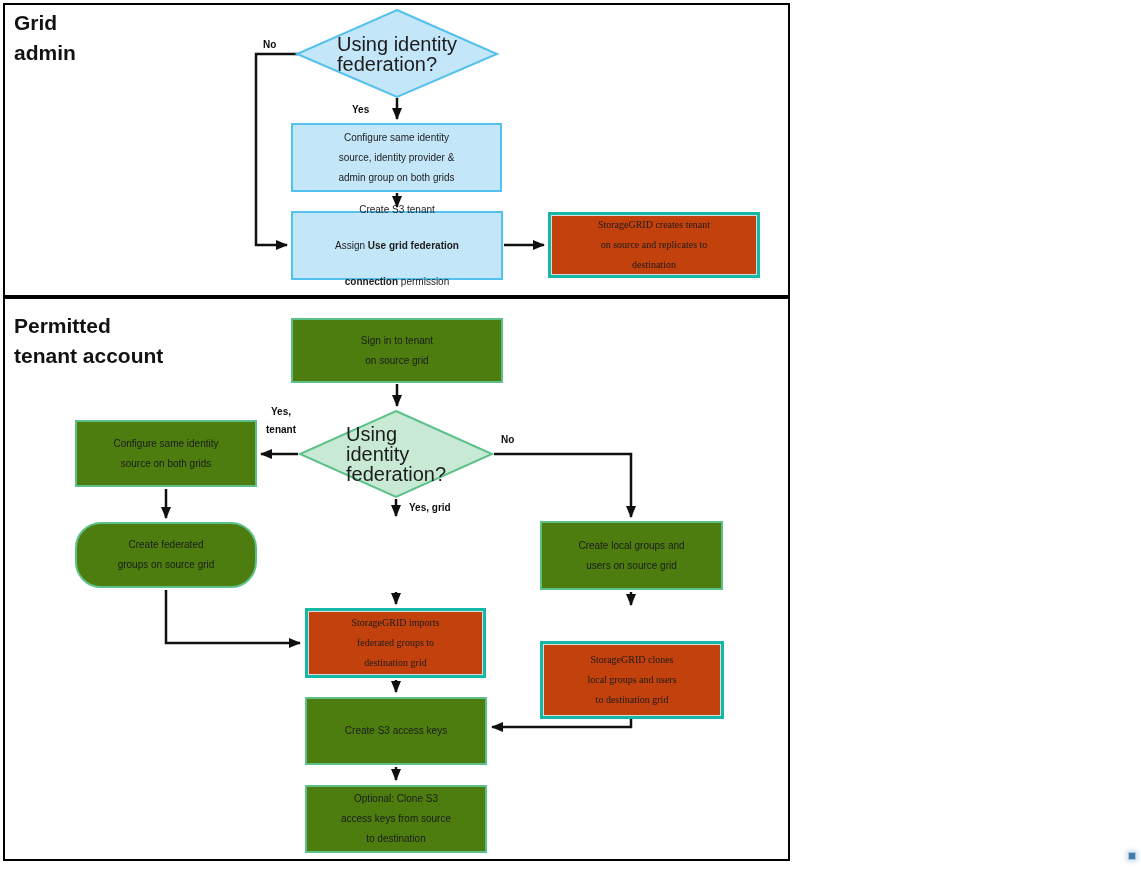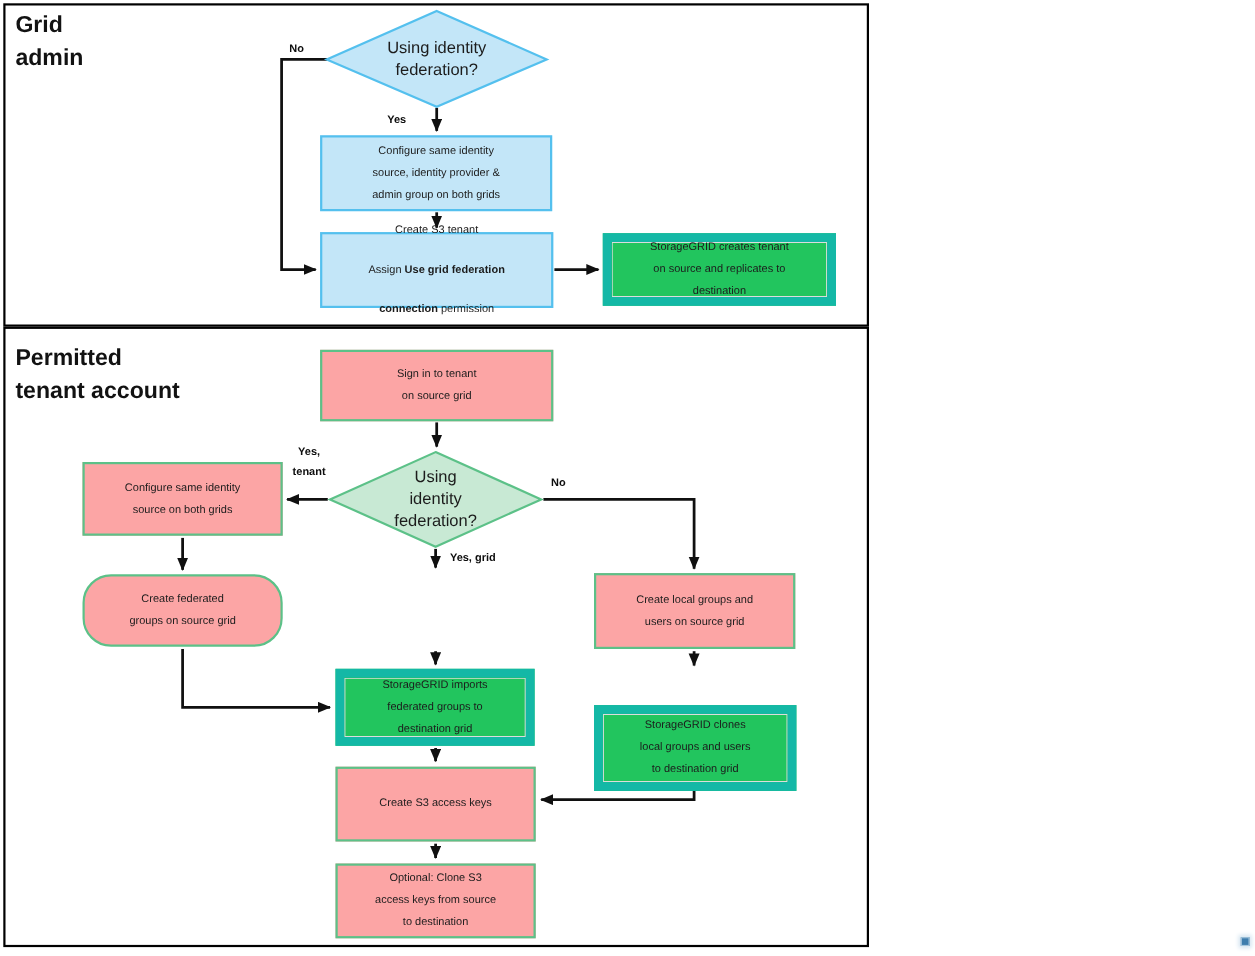--- a/index.html
+++ b/index.html
@@ -12,26 +12,26 @@
   .connector-layer{position:absolute;left:0;top:0;}
   .title{
     position:absolute;font-weight:bold;font-size:21px;line-height:30px;
     color:#121212;white-space:pre-line;
   }
   .box{
     position:absolute;display:flex;align-items:center;justify-content:center;
     text-align:center;font-size:10px;line-height:20px;white-space:pre-line;padding:2px;
   }
   .blue{background:#c3e6f8;border:2px solid #54c0ee;}
-  .green{background:#fca5a5;border:2px solid #5cc188;}
-  .gray{background:#22c55e;border:8px solid #14b8a6;box-shadow:inset 0 0 0 1px #dcdcdc;}
+  .green{background:#4d7c0f;border:2px solid #5cc188;}
+  .gray{background:#c2410c;border:3px solid #14b8a6;box-shadow:inset 0 0 0 1px #dcdcdc;font-family:Liberation Serif, serif;}
   .multiline{flex-direction:column;gap:16px;}
   .dtext{
     position:absolute;display:flex;align-items:center;justify-content:center;
-    text-align:center;font-size:15px;line-height:20px;white-space:pre-line;
+    font-size:20px;line-height:20px;white-space:pre-line;
   }
   .lbl{
     position:absolute;font-weight:bold;font-size:10px;line-height:18px;
     color:#0d0d0d;white-space:pre-line;
   }
   .cursor-dot{
     position:absolute;left:1128px;top:852px;width:8px;height:8px;
     background:#3e7dad;border:1px solid #a6c6dd;box-shadow:0 0 4px 2px #d4e4f0;
   }
   b{font-weight:bold;}

